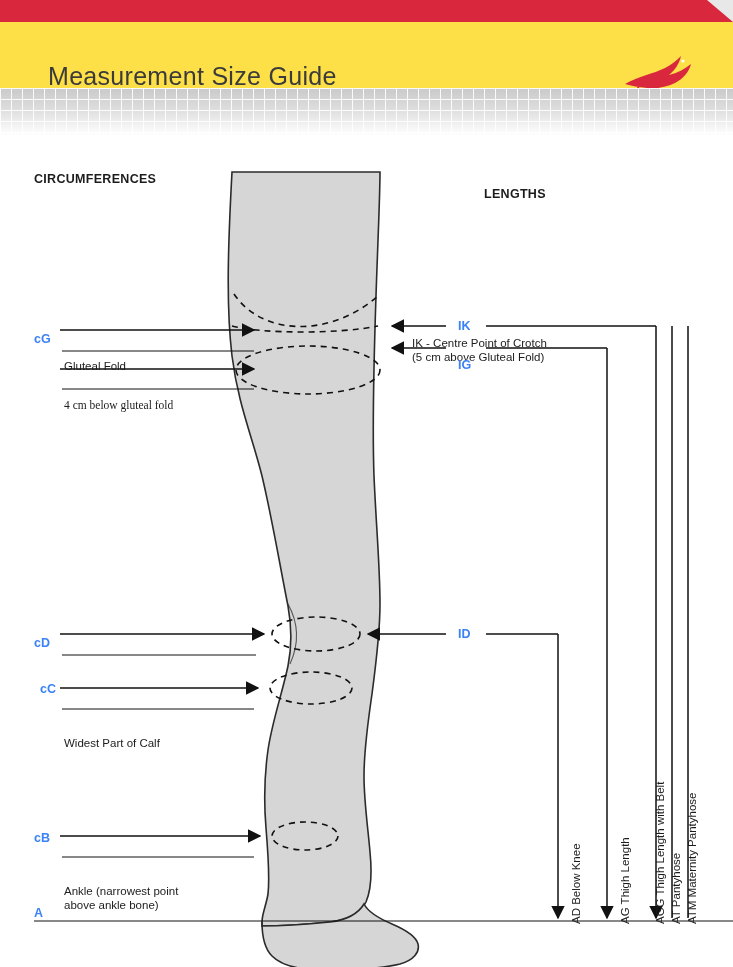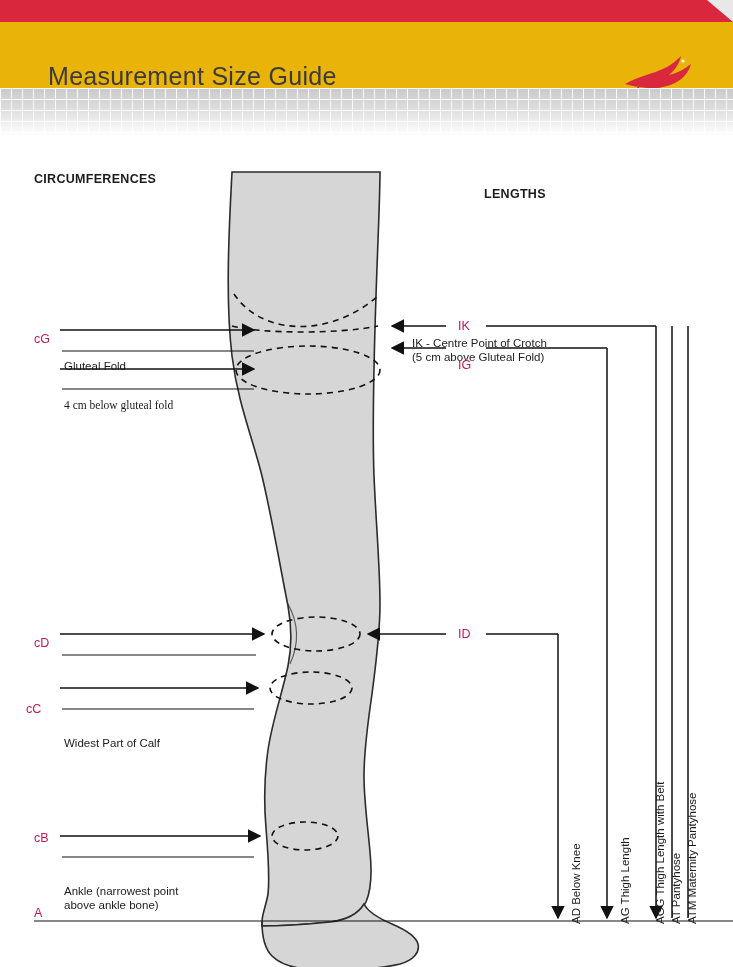--- a/index.html
+++ b/index.html
@@ -35,21 +35,21 @@
     height: 0;
     border-top: 22px solid #e8e8e8;
     border-left: 26px solid transparent;
   }
   .header-body {
     position: absolute;
     left: 0;
     top: 22px;
     width: 733px;
     height: 66px;
-    background: #eab308;
+    background: #fde047;
   }
   .header-title {
     position: absolute;
     left: 48px;
     top: 40px;
     font-size: 25px;
     color: #3b3b3b;
     letter-spacing: 0.3px;
     font-weight: 400;
   }
@@ -103,22 +103,22 @@
     position: absolute;
     font-size: 11.5px;
     color: #1c1c1c;
     line-height: 14px;
     white-space: pre-line;
     margin-top: 43px;
   }
   .lbl-bold {
     position: absolute;
     font-size: 12.5px;
-    font-weight: normal;
-    color: #be185d;
+    font-weight: bold;
+    color: #3b82f6;
   }
   .vert-lbl {
     position: absolute;
     font-size: 11.5px;
     color: #1c1c1c;
     transform-origin: left bottom;
     transform: rotate(-90deg);
     white-space: nowrap;
   }
 </style>
@@ -243,21 +243,21 @@
 
     <div class="col-head" style="left:34px; top:36px;">CIRCUMFERENCES</div>
     <div class="col-head" style="left:484px; top:51px;text-align:right;">LENGTHS</div>
 
     <div class="lbl-bold" style="left:34px; top:196px;">cG</div>
     <div class="lbl" style="left:64px; top:180px;">Gluteal Fold</div>
     <div class="lbl" style="left:64px; top:219px;font-family:Liberation Serif, serif;">4 cm below gluteal fold</div>
 
     <div class="lbl-bold" style="left:34px; top:500px;">cD</div>
 
-    <div class="lbl-bold" style="left:26px; top:546px;margin-top:20px;">cC</div>
+    <div class="lbl-bold" style="left:40px; top:546px;">cC</div>
     <div class="lbl" style="left:64px; top:557px;">Widest Part of Calf</div>
 
     <div class="lbl-bold" style="left:34px; top:695px;">cB</div>
     <div class="lbl" style="left:64px; top:705px;">Ankle (narrowest point
 above ankle bone)</div>
 
     <div class="lbl-bold" style="left:34px; top:770px;">A</div>
     <div class="lbl" style="left:64px; top:794px;">A = Floor</div>
 
     <div class="lbl" style="left:412px; top:157px;">IK - Centre Point of Crotch

